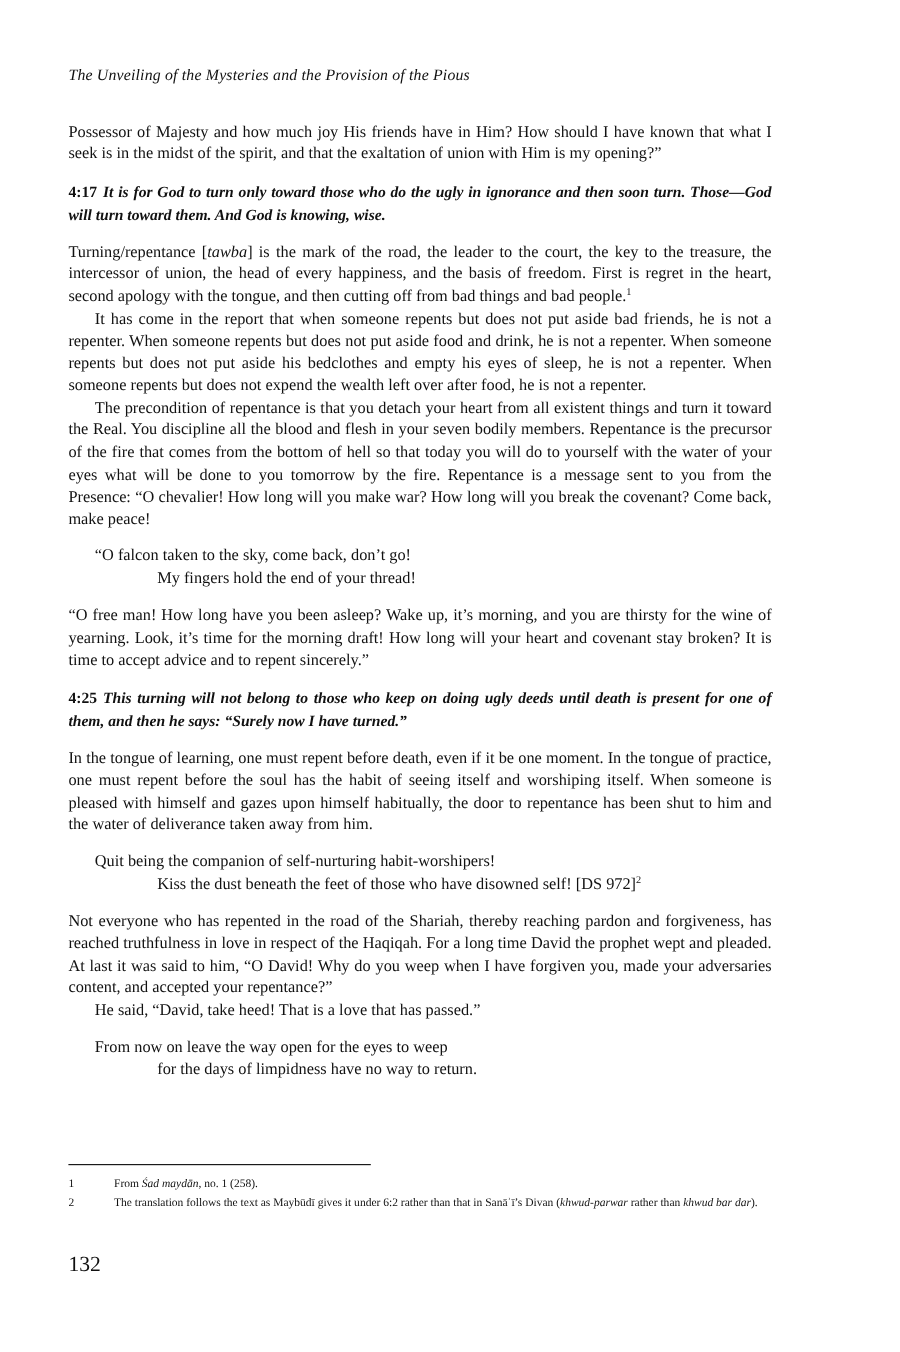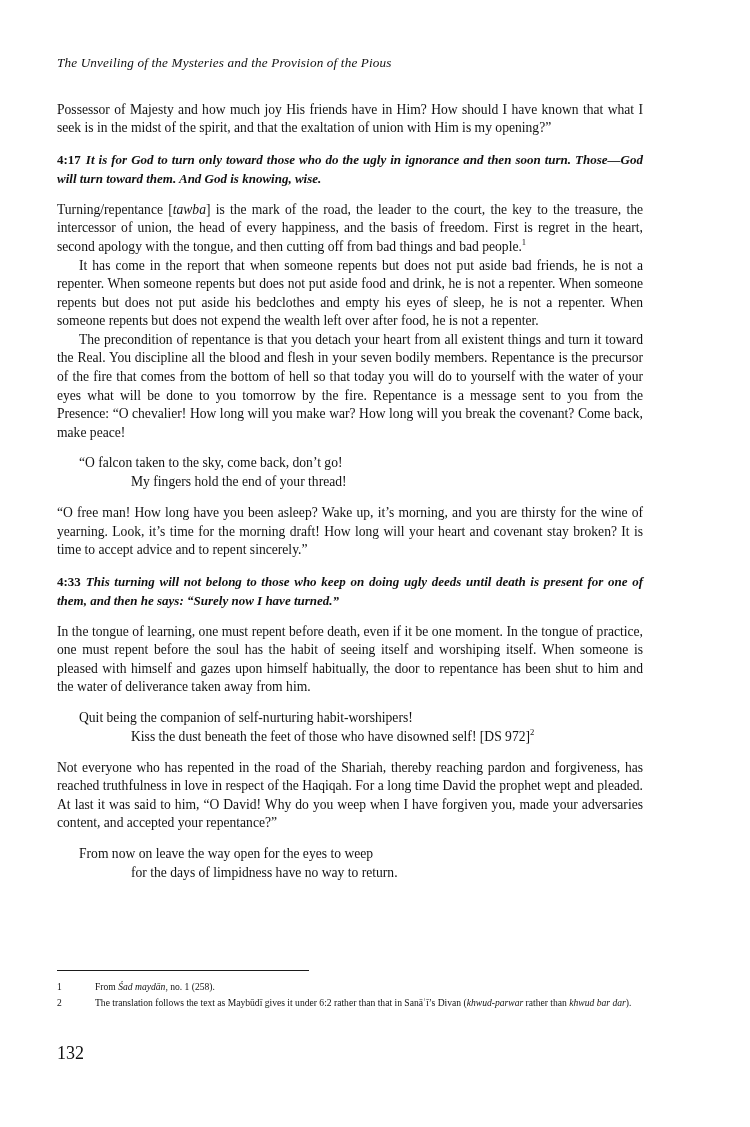--- a/index.html
+++ b/index.html
@@ -140,32 +140,33 @@
 
     <p class="body indent">The precondition of repentance is that you detach your heart from all existent things and turn it toward the Real.  You discipline all the blood and flesh in your seven bodily members.  Repentance is the precursor of the fire that comes from the bottom of hell so that today you will do to yourself with the water of your eyes what will be done to you tomorrow by the fire.  Repentance is a message sent to you from the Presence:  “O chevalier! How long will you make war?  How long will you break the covenant?  Come back, make peace!</p>
 
     <div class="verse">
       <div class="vline l3">“O falcon taken to the sky, come back, don’t go!</div>
       <div class="vline l4">My fingers hold the end of your thread!</div>
     </div>
 
     <p class="body gap-before">“O free man!  How long have you been asleep?  Wake up, it’s morning, and you are thirsty for the wine of yearning.  Look, it’s time for the morning draft!  How long will your heart and covenant stay broken?  It is time to accept advice and to repent sincerely.”</p>
 
-    <p class="verse-heading"><span class="vnum">4:33</span><span>This turning will not belong to those who keep on doing ugly deeds until death is present for one of them, and then he says: “Surely now I have turned.”</span></p>
+    <p class="verse-heading"><span class="vnum">4:25</span><span>This turning will not belong to those who keep on doing ugly deeds until death is present for one of them, and then he says: “Surely now I have turned.”</span></p>
 
     <p class="body gap-before">In the tongue of learning, one must repent before death, even if it be one moment.  In the tongue of practice, one must repent before the soul has the habit of seeing itself and worshiping itself.  When someone is pleased with himself and gazes upon himself habitually, the door to repentance has been shut to him and the water of deliverance taken away from him.</p>
 
     <div class="verse">
       <div class="vline l3">Quit being the companion of self-nurturing habit-worshipers!</div>
       <div class="vline l4"><span>Kiss the dust beneath the feet of those who have disowned self!  [DS 972]</span><sup class="fn">2</sup></div>
     </div>
 
     <p class="body gap-before">Not everyone who has repented in the road of the Shariah, thereby reaching pardon and forgiveness, has reached truthfulness in love in respect of the Haqiqah.  For a long time David the prophet wept and pleaded.  At last it was said to him, “O David!  Why do you weep when I have forgiven you, made your adversaries content, and accepted your repentance?”</p>
 
 
+    <p class="body indent">He said, “David, take heed!  That is a love that has passed.”</p>
 
     <div class="verse">
       <div class="vline l3">From now on leave the way open for the eyes to weep</div>
       <div class="vline l4">for the days of limpidness have no way to return.</div>
     </div>
 
   </div>
 
   <div class="footnotes">
     <div class="fn-rule"></div>

